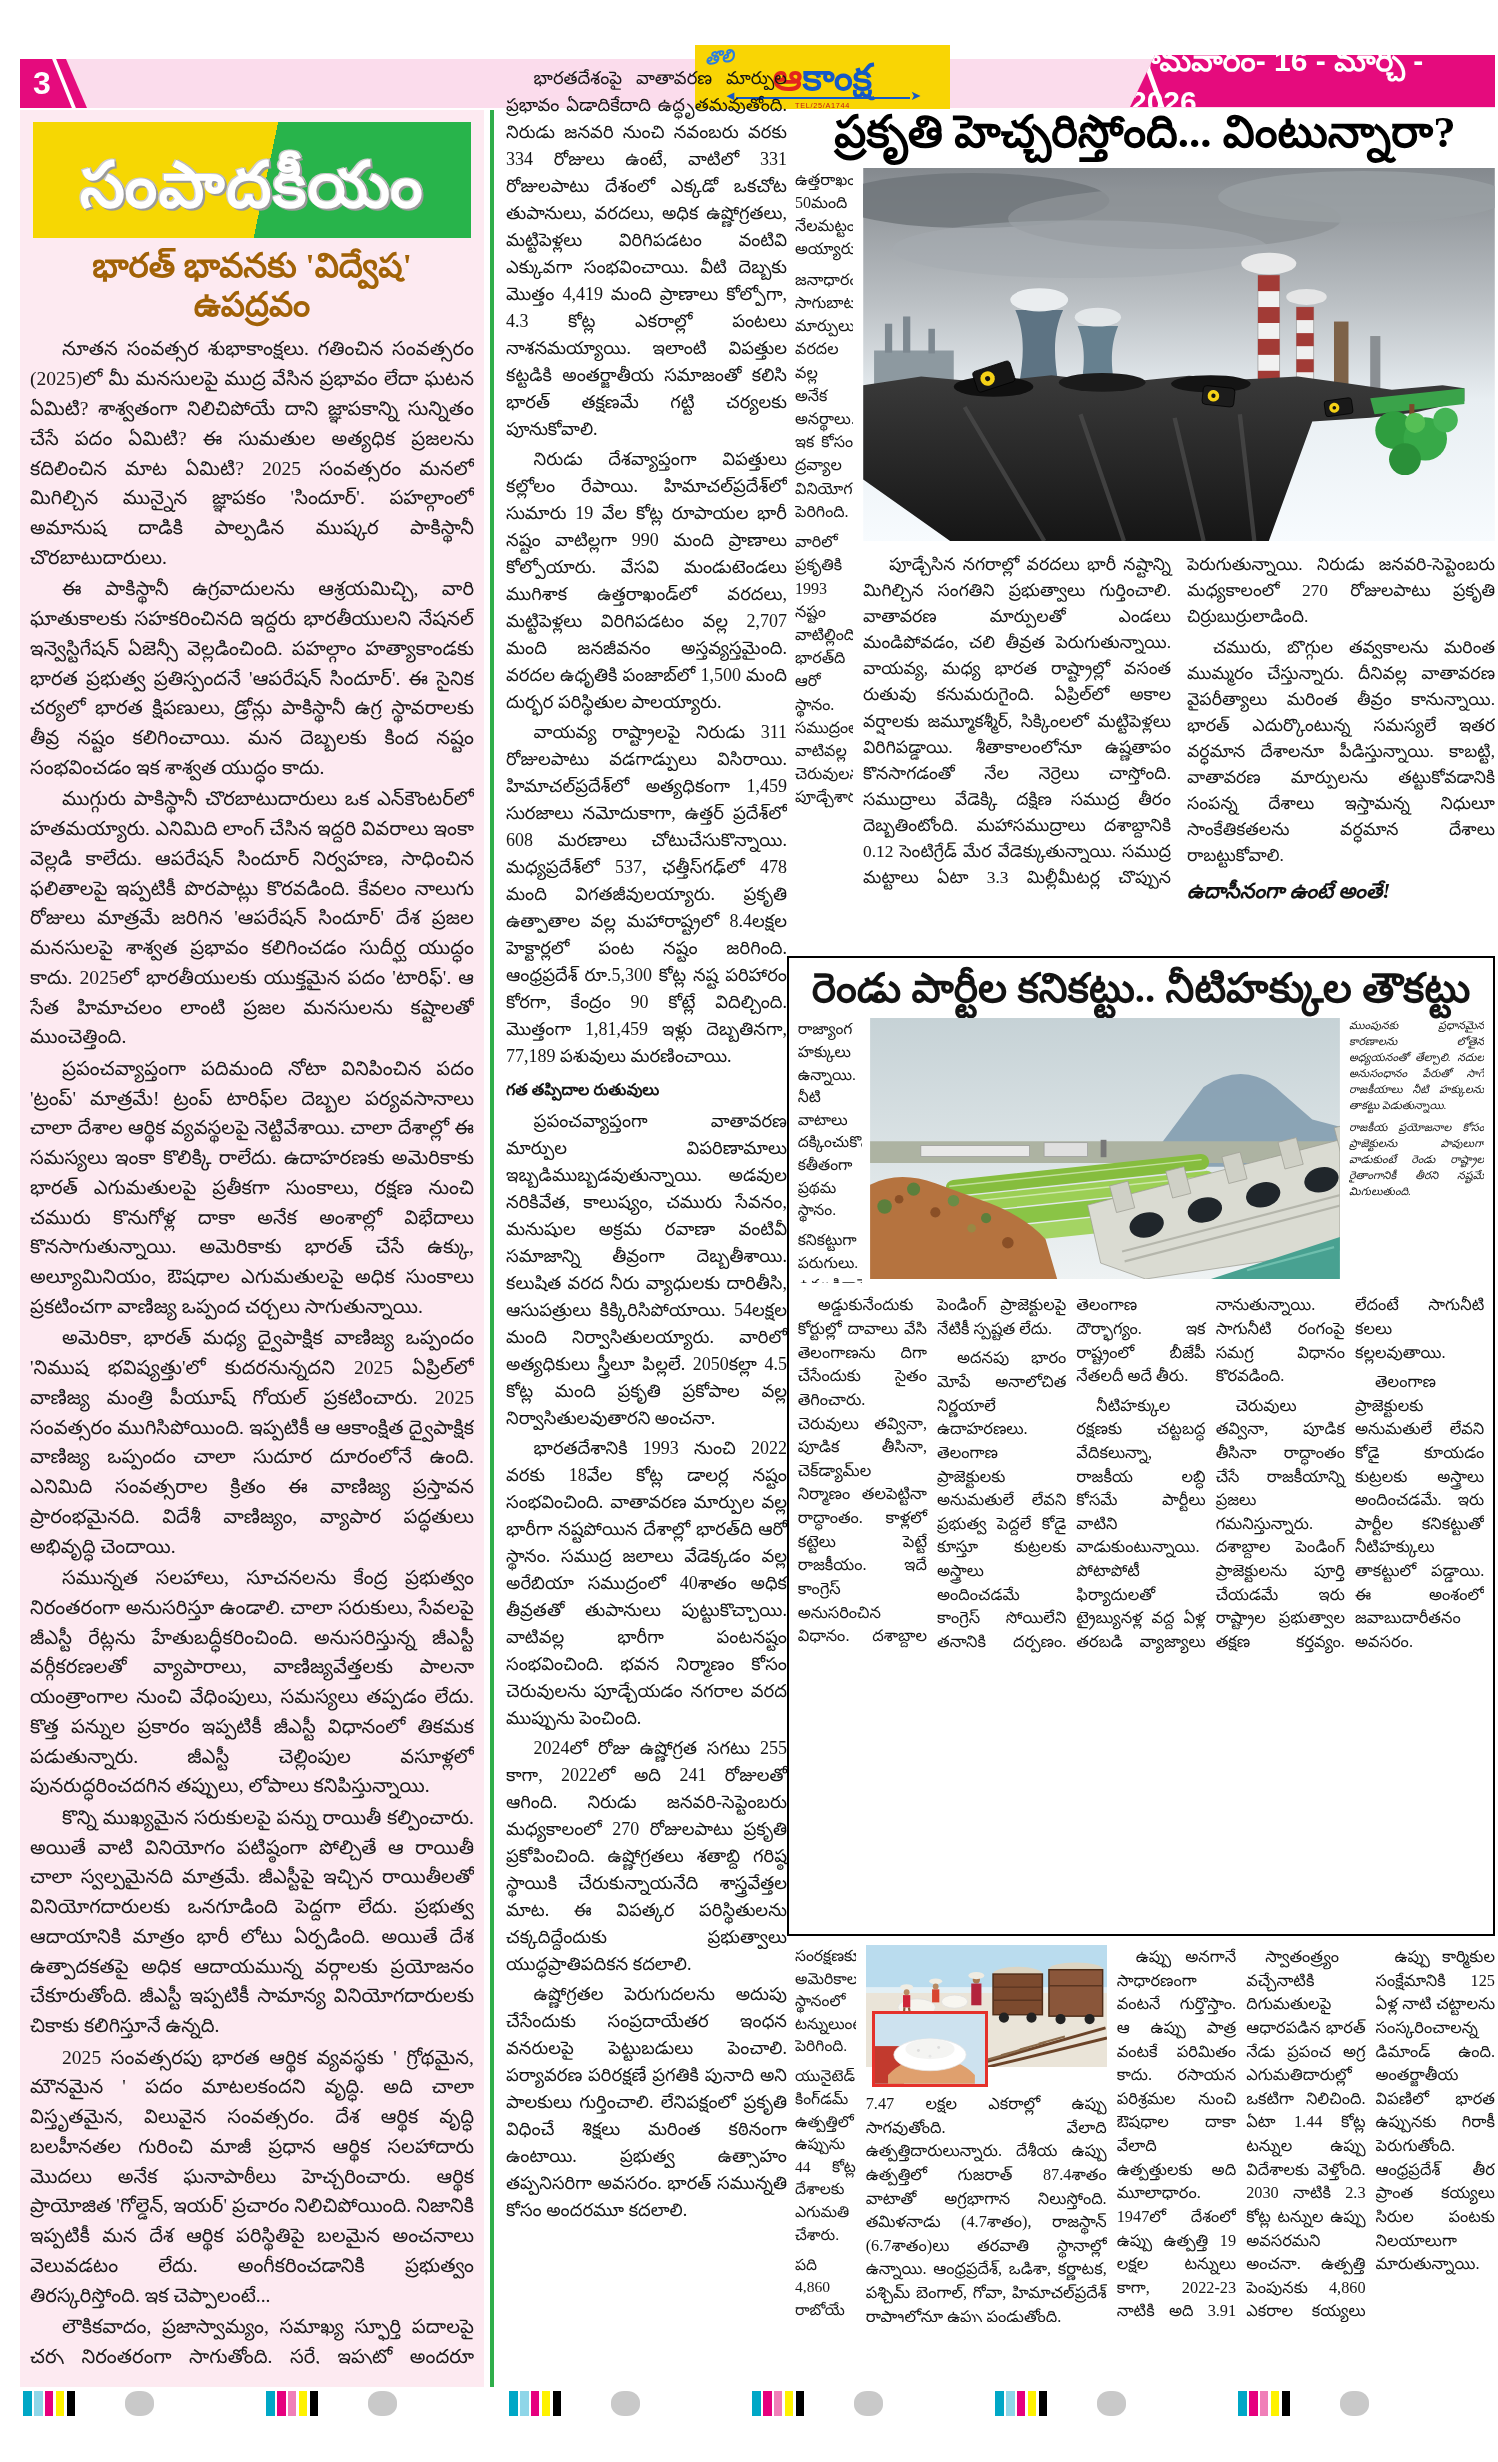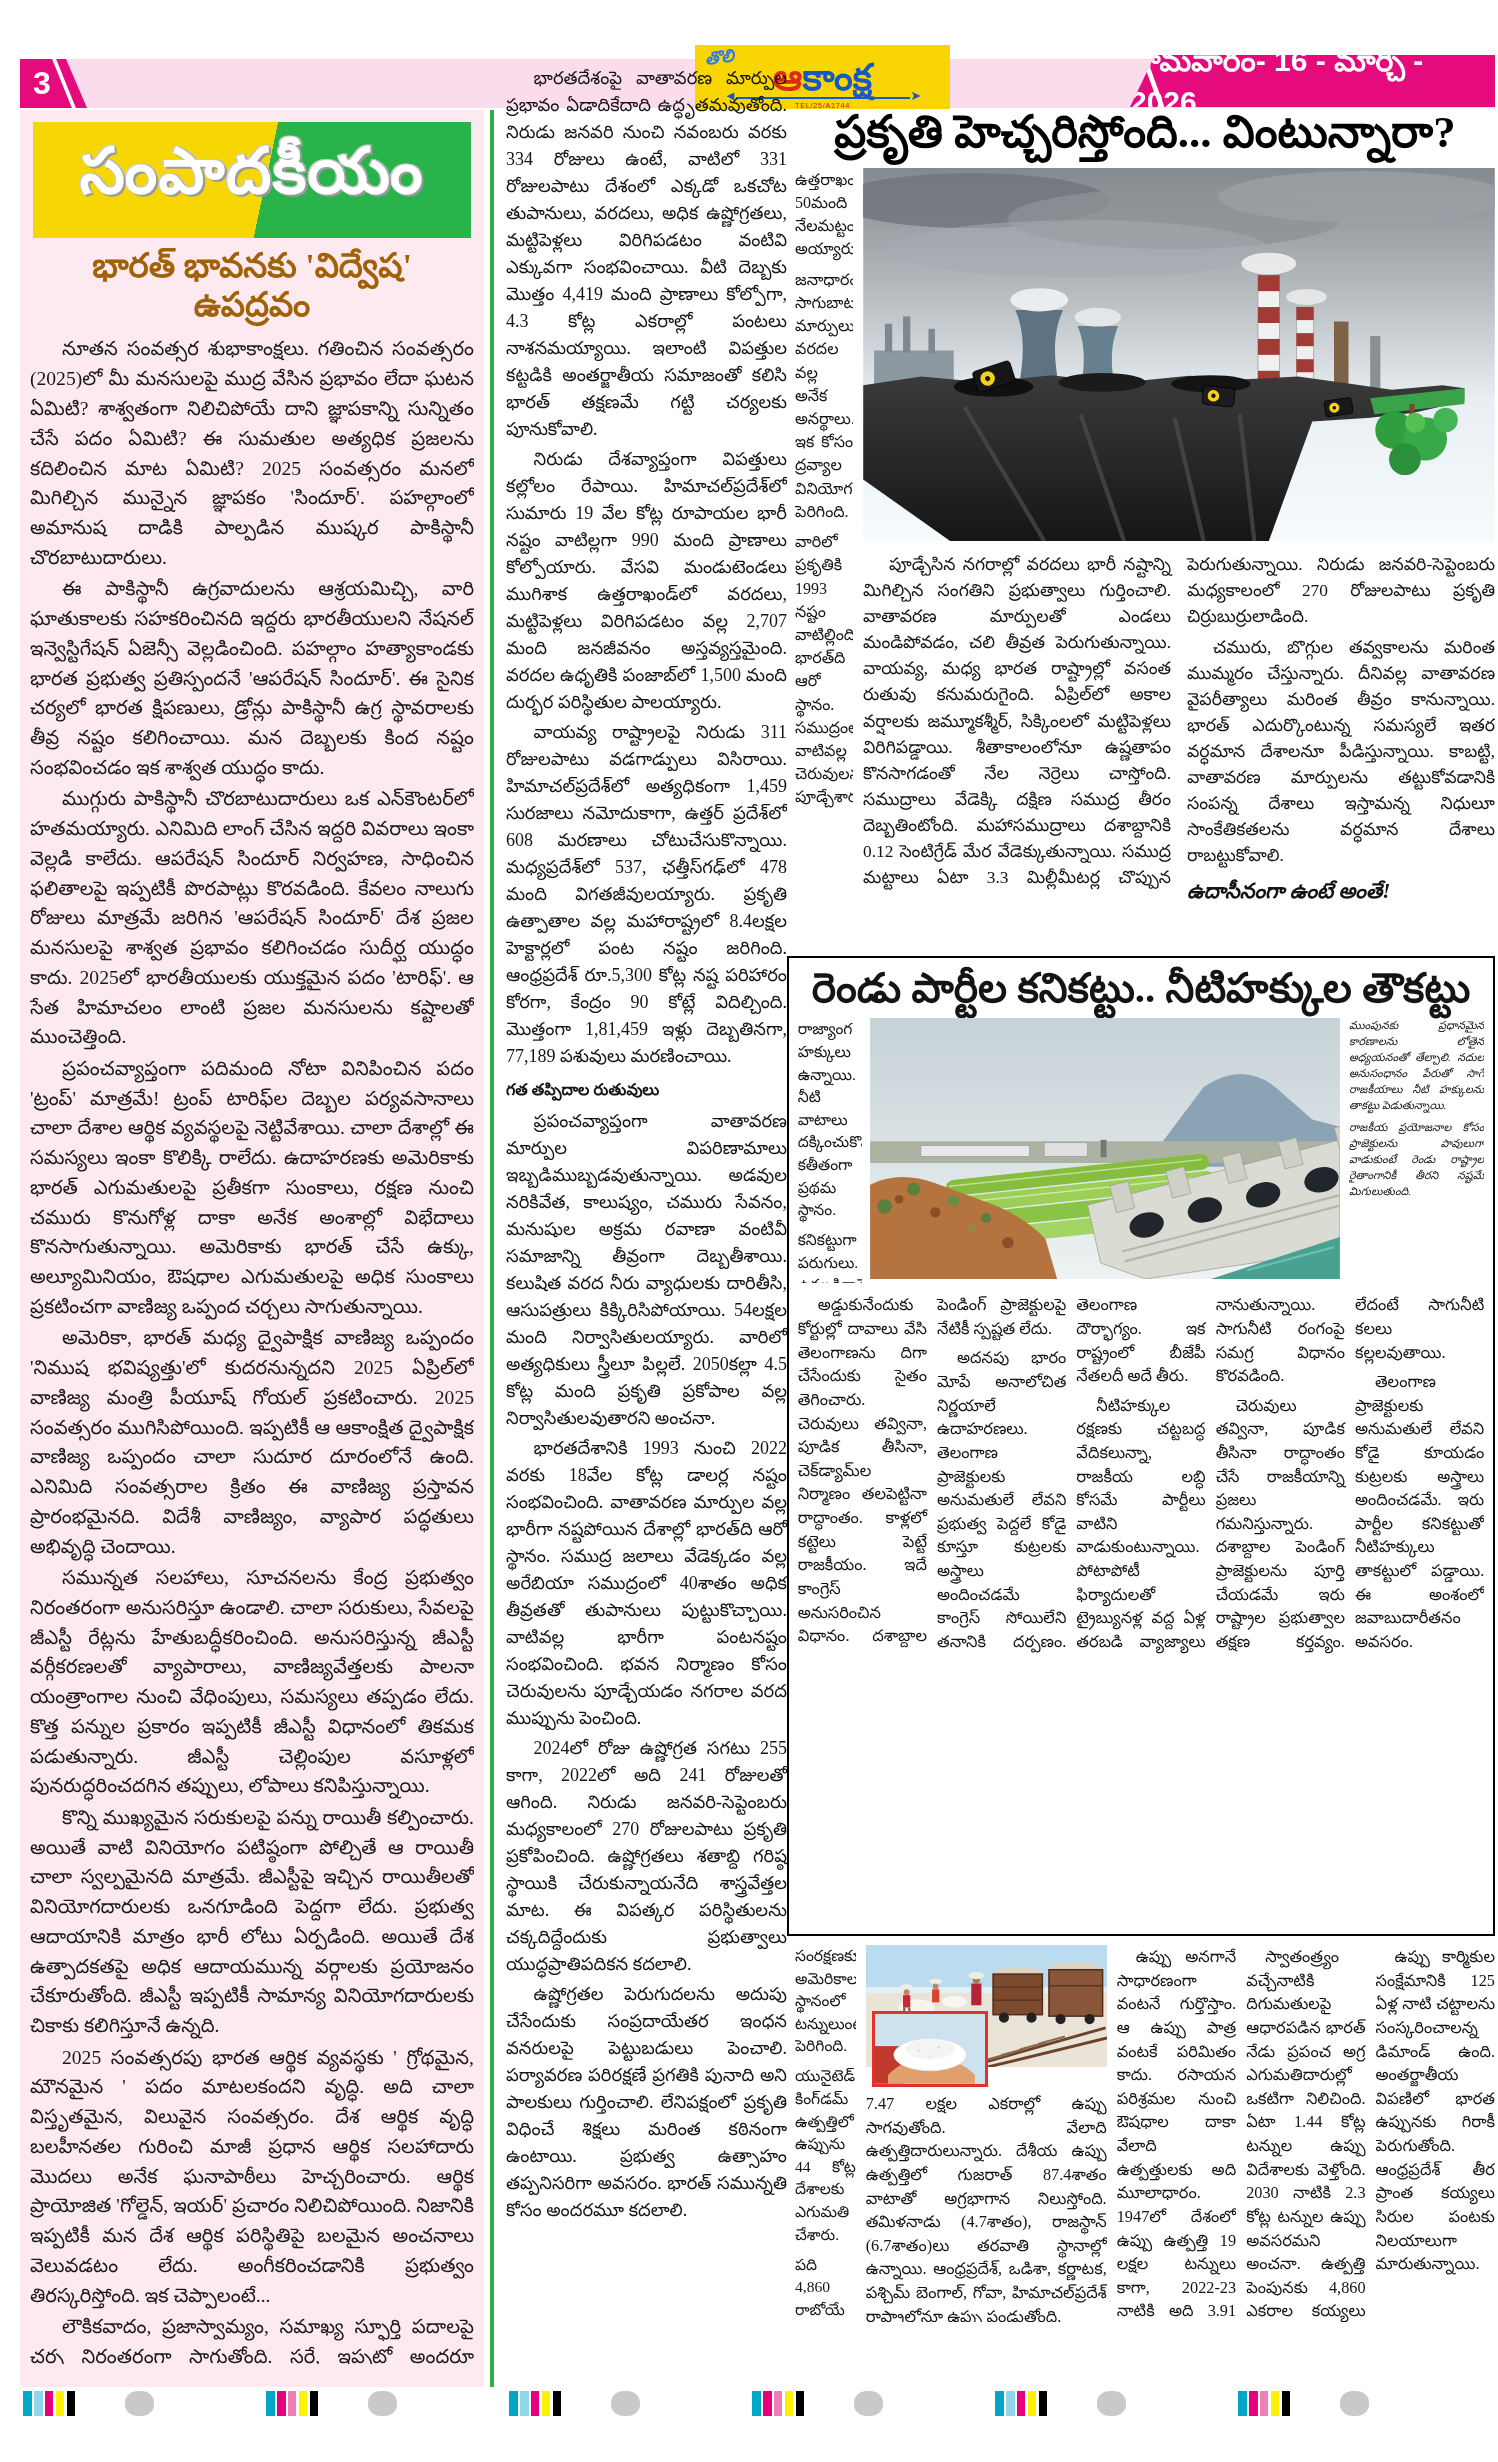--- a/index.html
+++ b/index.html
@@ -31,21 +31,21 @@
             justify-content:center;color:#fff;font-weight:bold;font-size:30px;
             font-family:"Liberation Sans",sans-serif;}
   .date-banner::before{content:"";position:absolute;left:20px;top:0;width:5px;height:100%;
             background:#fff;transform:skewX(20deg);}
 
   
   .editorial{position:absolute;left:20px;top:110px;width:464px;height:2277px;background:#fdeaf1;
             box-sizing:border-box;padding:11.6px 10px 0 10px;}
   .ed-logo{width:438px;height:116px;margin:0 auto 8.7px auto;
             background:linear-gradient(102deg,#f6d703 0 53%,#28b44b 53% 100%);
-            display:flex;align-items:center;justify-content:center;}
+            display:flex;align-items:flex-end;justify-content:center;}
   .ed-logo span{color:#ffffff;font-size:64px;font-weight:bold;letter-spacing:1.5px;
             text-shadow:2.2px 2.2px 0 #9a9a9a,-1.5px -1.5px 0 #cccccc,1.5px -1.5px 0 #bbbbbb;}
   .ed-headline{text-align:center;font-size:34px;font-weight:bold;line-height:1.15;margin:7.3px 0 10px 0;color:#a16207;}
   .ed-body{font-size:19.6px;line-height:1.52;text-align:justify;height:2030px;overflow:hidden;color:#181818;}
   .ed-body p{margin:0 0 1.5px 0;text-indent:32px;}
 
   .vrule{position:absolute;left:490px;top:110px;width:4.4px;height:2277px;background:#2fae4a;}
 
   
   .mid-col{position:absolute;left:506px;top:65px;width:281px;height:2364px;overflow:hidden;

